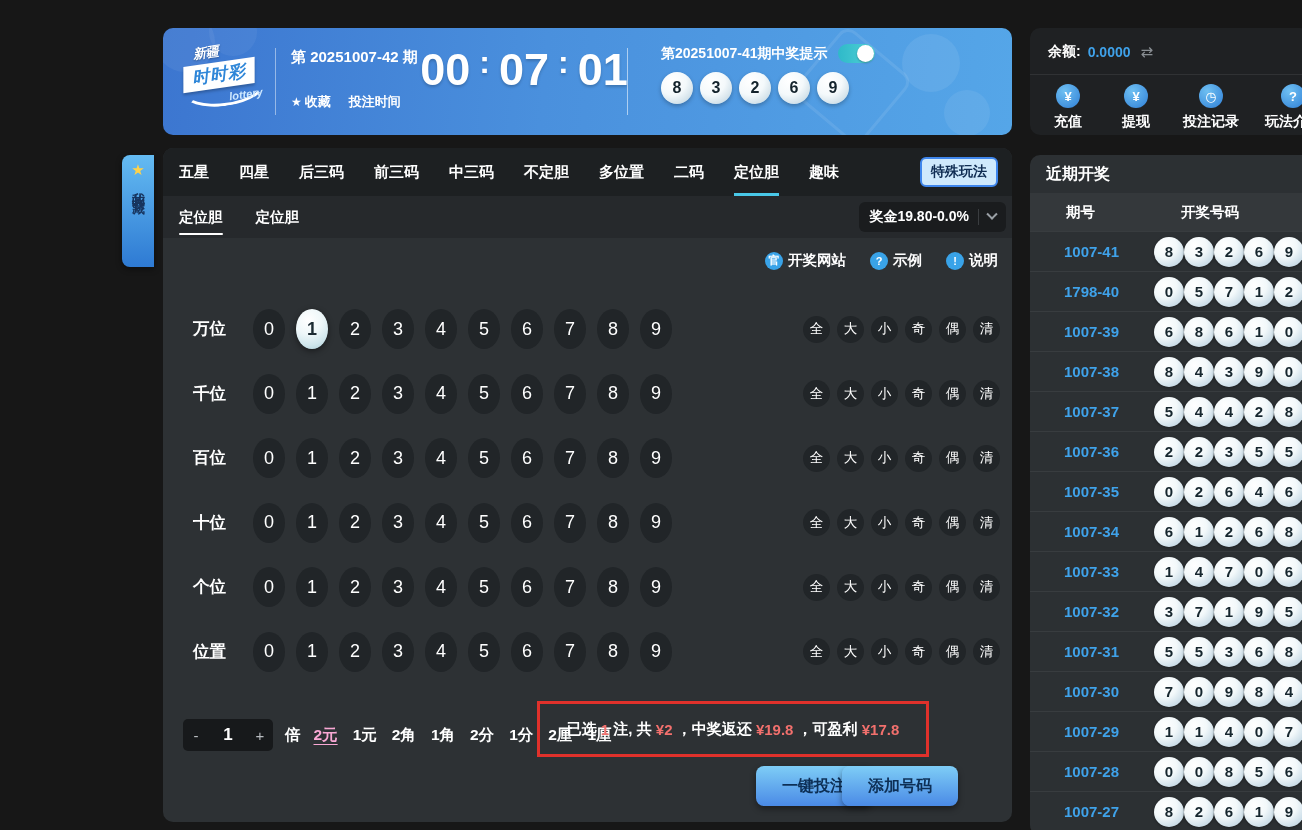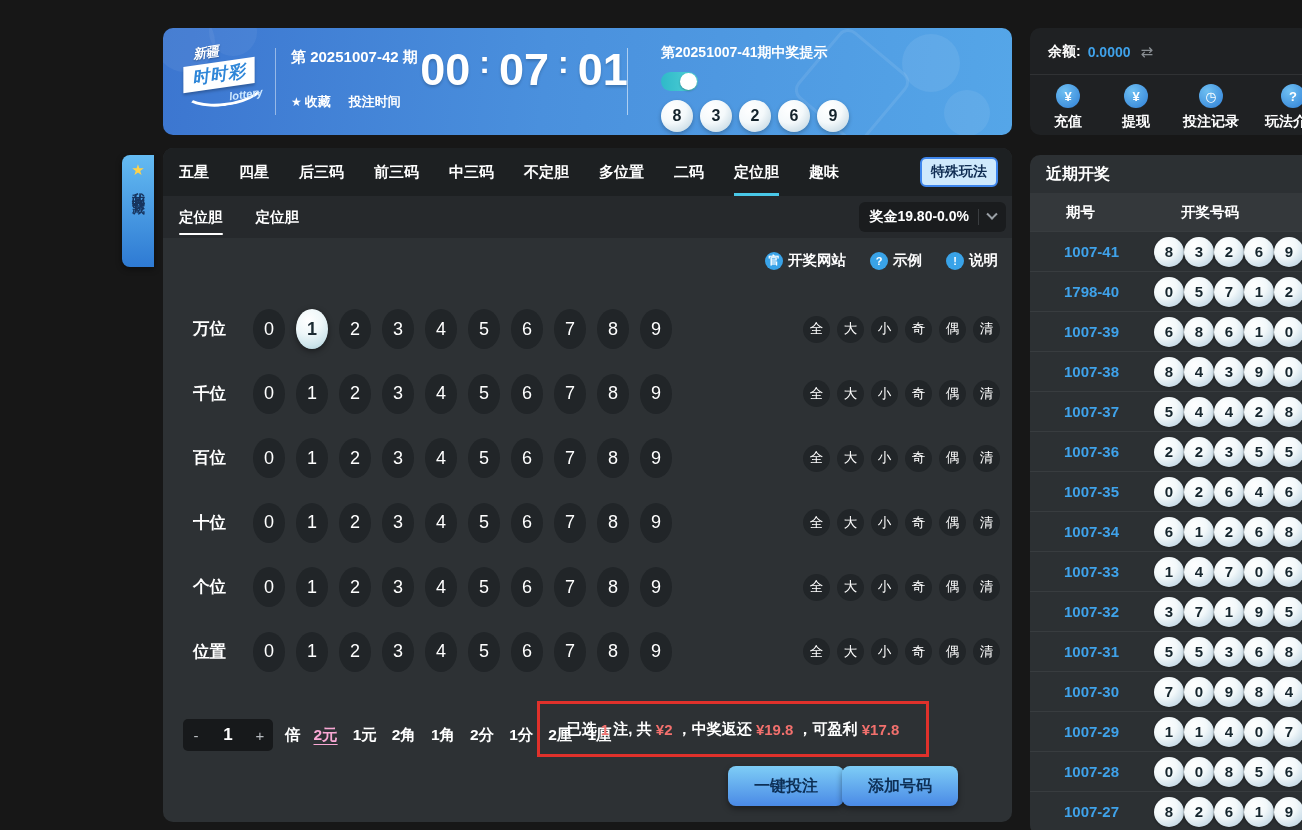--- a/index.html
+++ b/index.html
@@ -57,21 +57,21 @@
   .period-block { position:absolute; left:128px; top:20px; }
   .period-label { font-size:15px; font-weight:bold;text-align:center; }
   .period-actions { margin-top:26px; display:flex; gap:18px; font-size:13px; font-weight:bold; }
   .period-actions .pa { cursor:pointer; display:flex; align-items:center; gap:3px; }
   .star-sm { font-size:12px; }
 
   .timer { position:absolute; left:258px; top:16px; width:206px; height:100%; display:flex; align-items:flex-start; justify-content:center; gap:9px; font-size:45px; font-weight:bold; text-shadow:0 2px 3px rgba(0,0,0,.2); }
   .timer .colon { font-size:32px; padding-bottom:4px; }
 
   .wintip-block { position:absolute; left:498px; top:16px; }
-  .wintip-row { display:flex; align-items:flex-start; gap:10px; font-size:14px; font-weight:bold;flex-direction:column; }
+  .wintip-row { display:flex; align-items:flex-end; gap:10px; font-size:14px; font-weight:bold; }
   .toggle { width:37px; height:19px; border-radius:10px; background:linear-gradient(90deg,#2fb9c9,#52d2d6); position:relative; cursor:pointer; flex:none; }
   .toggle .knob { position:absolute; right:1px; top:1px; width:17px; height:17px; border-radius:50%; background:#fff; box-shadow:0 1px 2px rgba(0,0,0,.3); }
   .draw-balls { margin-top:9px; display:flex; gap:7px; }
   .hball {
     width:32px; height:32px; border-radius:50%;
     background:radial-gradient(circle at 35% 28%, #ffffff 0%, #f4f9fb 45%, #d3e2ea 75%, #b9cdd9 100%);
     color:#14232c; font-size:16px; font-weight:bold;
     display:flex; align-items:center; justify-content:center;
     box-shadow:0 2px 4px rgba(0,0,0,.25);
   }
@@ -146,21 +146,21 @@
   }
   .summary-box .red { color:#f2706d; }
 
   .blue-btn {
     position:absolute; top:618px; width:116px; height:40px;
     background:linear-gradient(180deg,#7ecdf6 0%,#4a8ae6 100%);
     border-radius:8px; color:#0d2f55; font-size:16px; font-weight:bold;
     display:flex; align-items:center; justify-content:center; cursor:pointer;
     box-shadow:0 3px 6px rgba(0,0,0,.4);
   }
-  .btn-bet { left:565px; }
+  .btn-bet { left:593px; }
   .btn-add { left:679px; }
 
   
   .recent-panel { position:absolute; left:1030px; top:155px; width:280px; height:680px; background:#2c3033; border-radius:10px 0 0 10px; overflow:hidden; }
   .recent-title { height:38px; display:flex; align-items:center; padding-left:16px; font-size:16px; font-weight:bold; }
   .recent-header { height:38px; background:#34383b; display:flex; align-items:center; font-size:14.5px; font-weight:bold; }
   .recent-header .c1 { margin-left:36px; }
   .recent-header .c2 { margin-left:86px; }
   .rrow { height:40px; display:flex; align-items:center; border-top:1px solid rgba(255,255,255,.06); }
   .rperiod { width:72px; margin-left:34px; color:#3fa2ea; font-size:15px; font-weight:bold; cursor:pointer; flex:none; }

